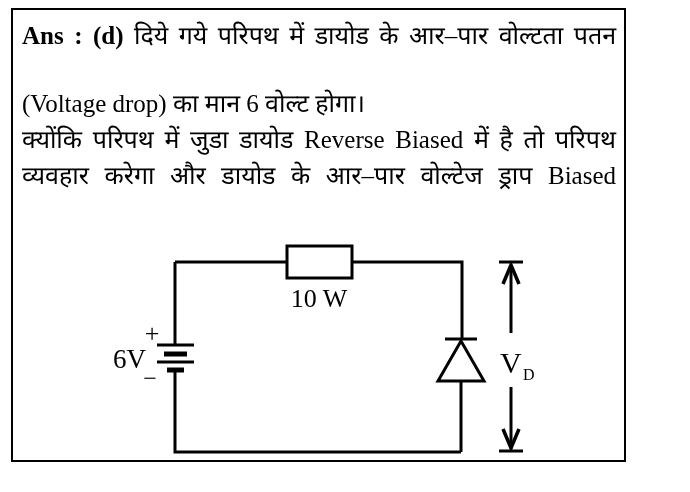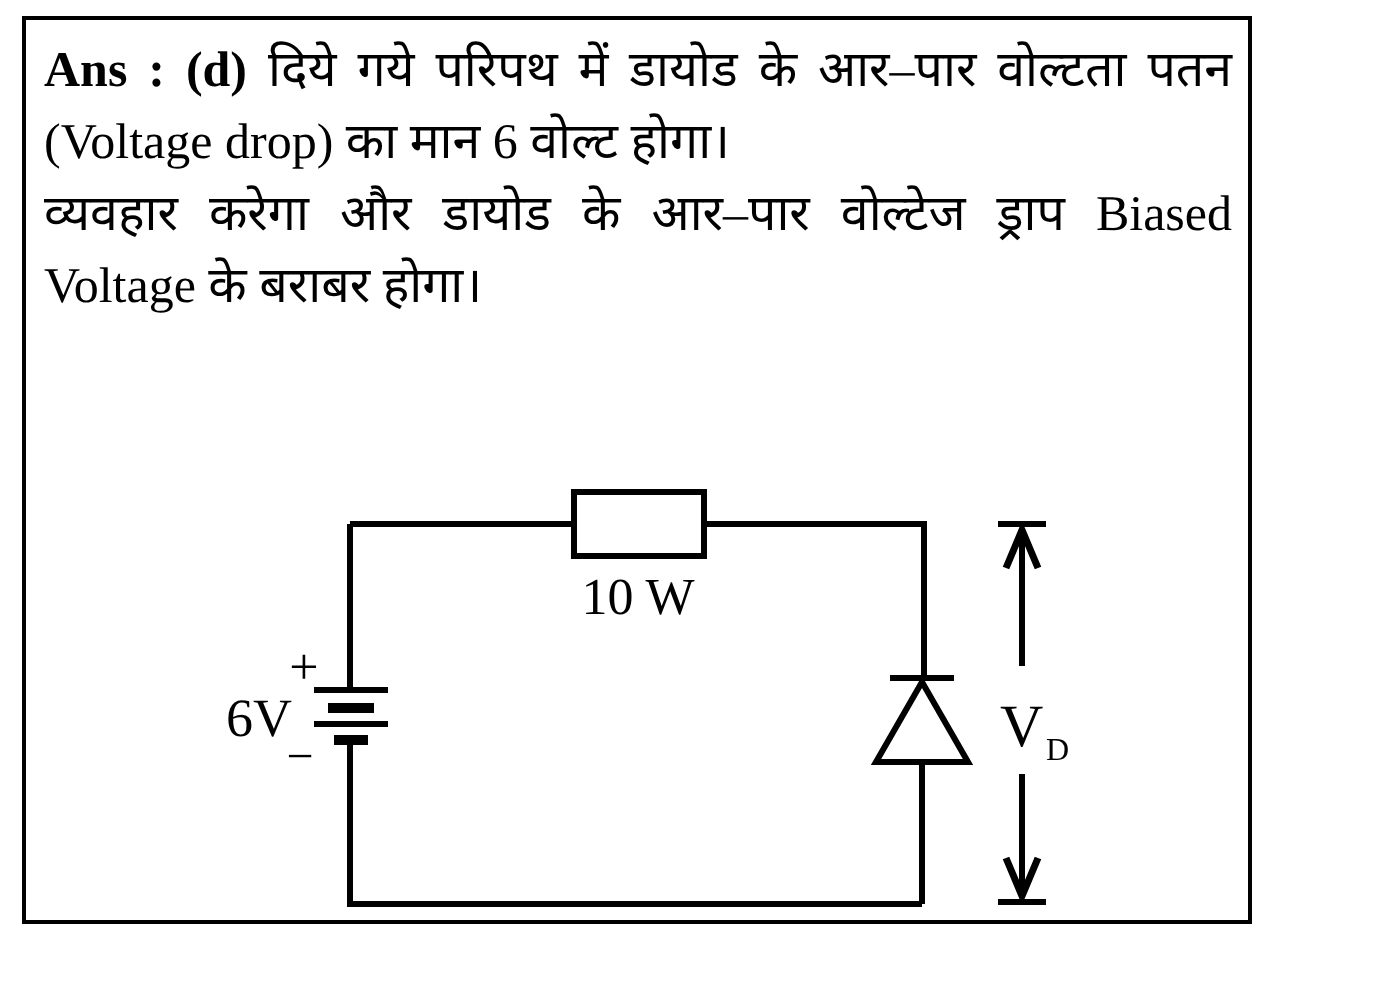--- a/index.html
+++ b/index.html
@@ -37,20 +37,21 @@
     line-height: 36px;
   }
   .line {
     text-align: justify;
     text-align-last: justify;
     white-space: normal;
   }
   .line.no-just {
     text-align: left;
     text-align-last: left;
+    margin-top: 32px;
   }
   .bold { font-weight: bold; }
   .circuit-svg {
     position: absolute;
     left: 0;
     top: 0;
     width: 690px;
     height: 492px;
     pointer-events: none;
   }
@@ -65,22 +66,22 @@
 <div class="page">
 
   <div class="frame">
     <div class="ans-text">
       <div class="line">
         <span class="bold">Ans :</span>
         <span class="bold">(d)</span>
         <span>दिये गये परिपथ में डायोड के आर–पार वोल्टता पतन</span>
       </div>
       <div class="line no-just">(Voltage drop) का मान 6 वोल्ट होगा।</div>
+      <div class="line">क्योंकि परिपथ में जुडा डायोड Reverse Biased में है तो परिपथ</div>
       <div class="line">व्यवहार करेगा और डायोड के आर–पार वोल्टेज ड्राप Biased</div>
-      <div class="line no-just">Voltage के बराबर होगा।</div>
     </div>
   </div>
 
   <svg class="circuit-svg" viewBox="0 0 690 492" width="690" height="492">
     <g stroke="#000000" stroke-width="3" fill="none">
 
       <path d="M175,262 H287"></path>
       <path d="M352,262 H462 V339"></path>
       <path d="M175,262 V345"></path>
       <path d="M175,370 V452 H461"></path>

